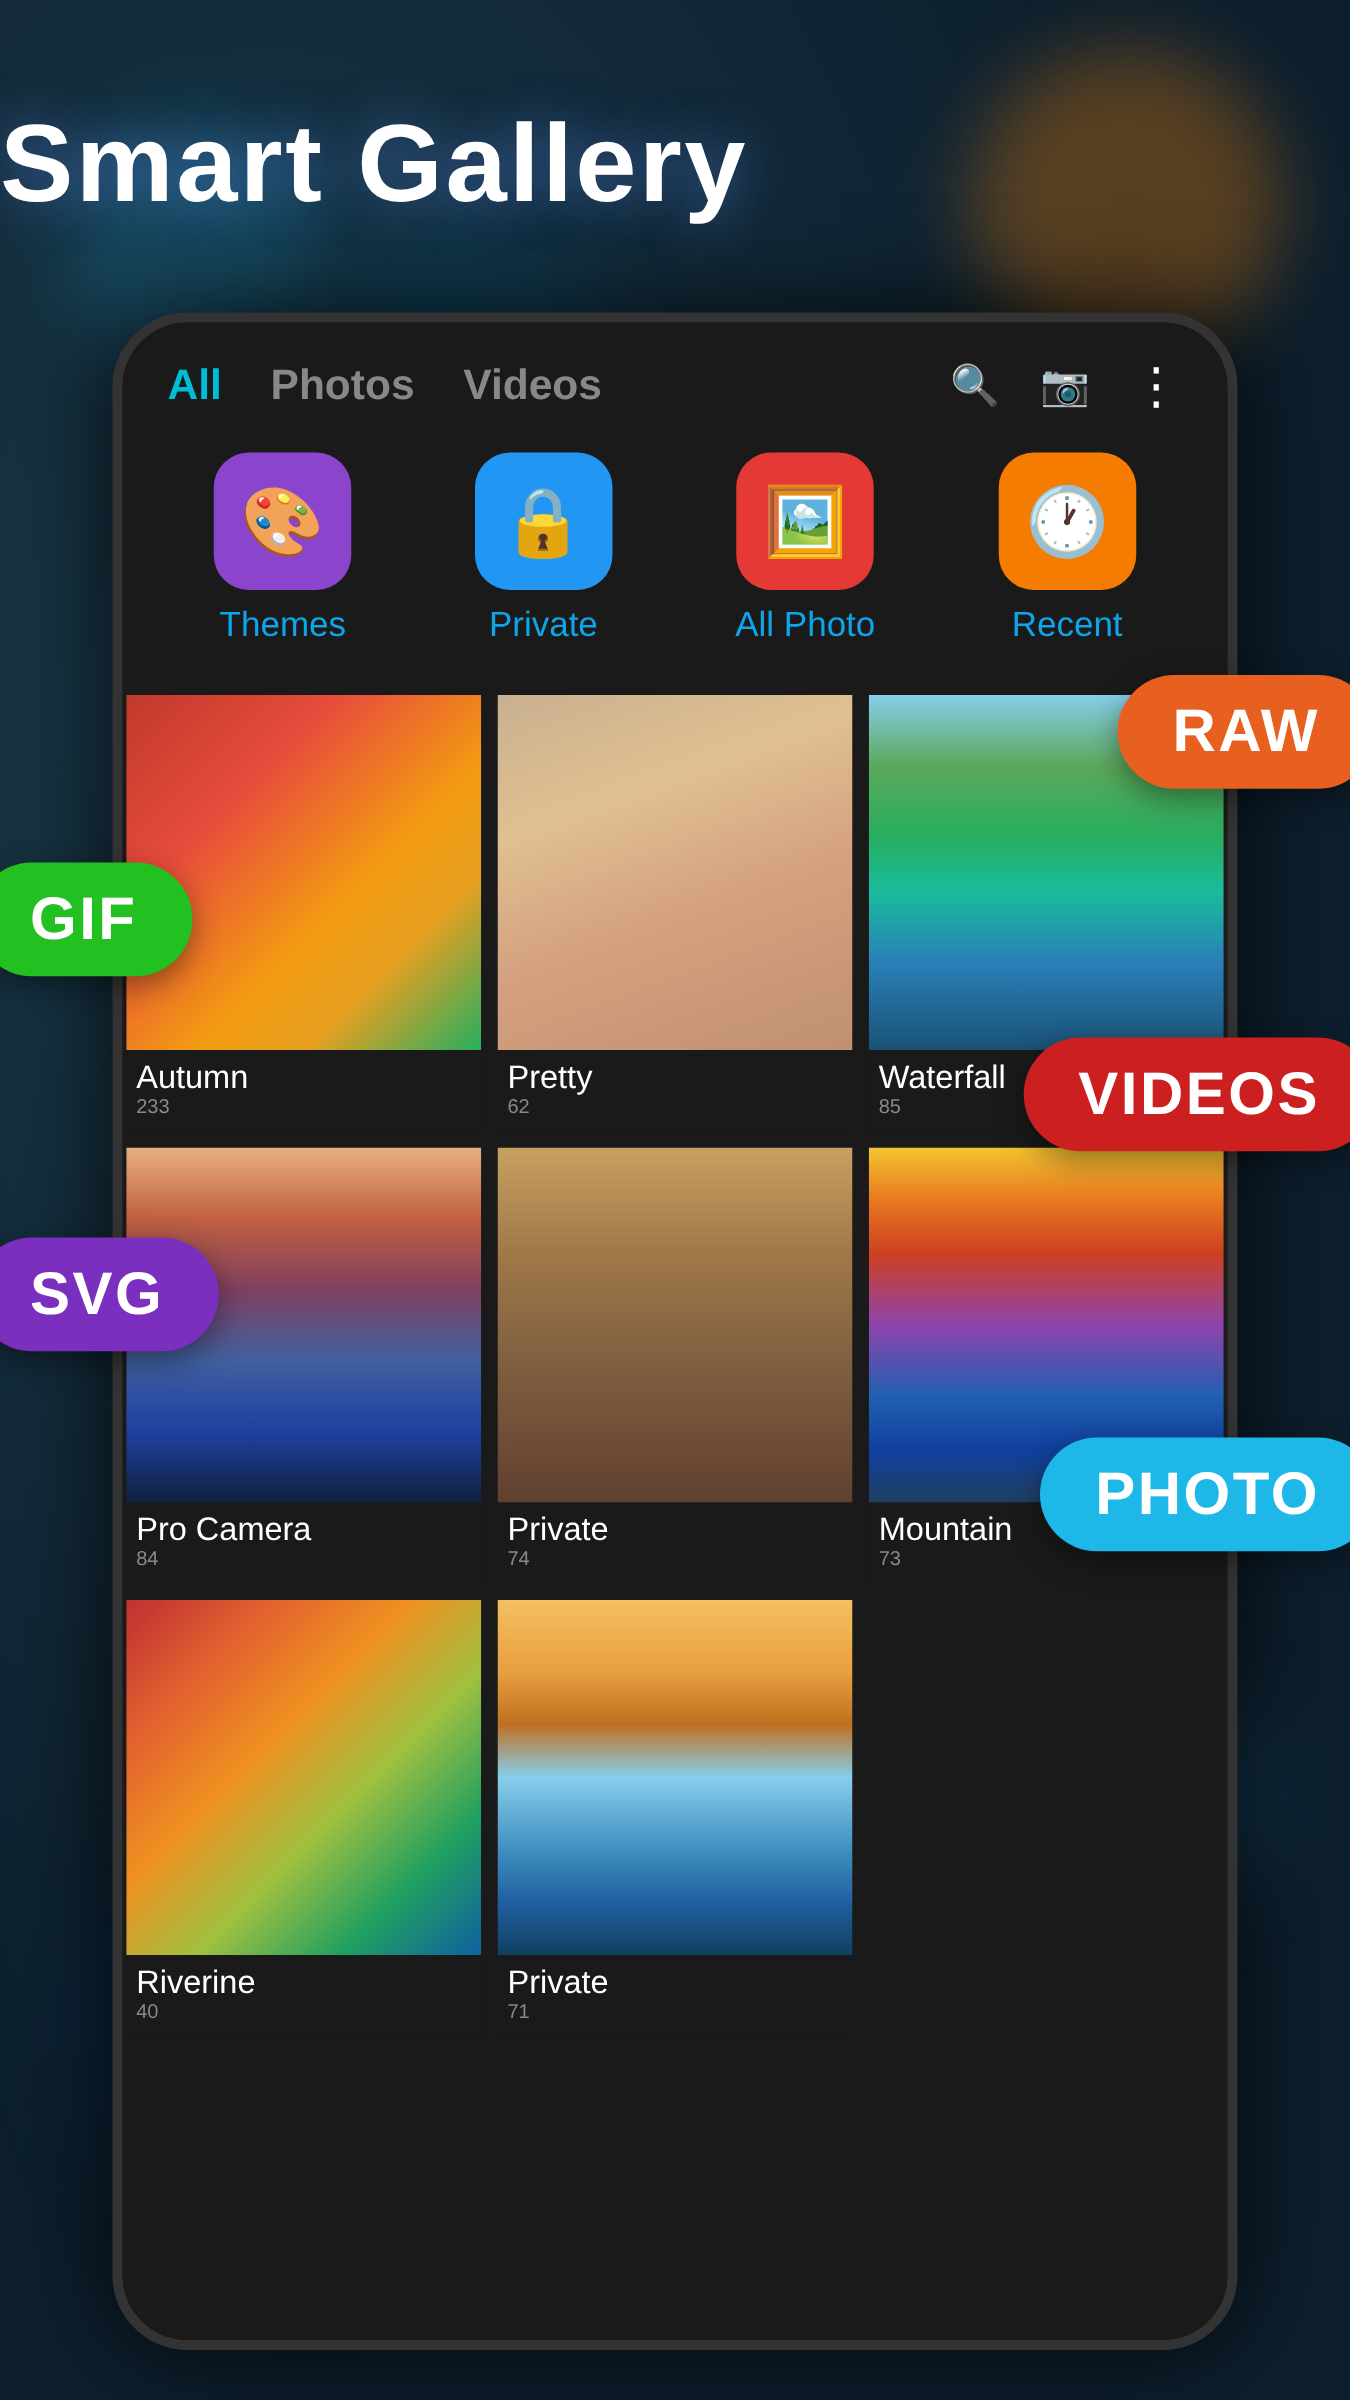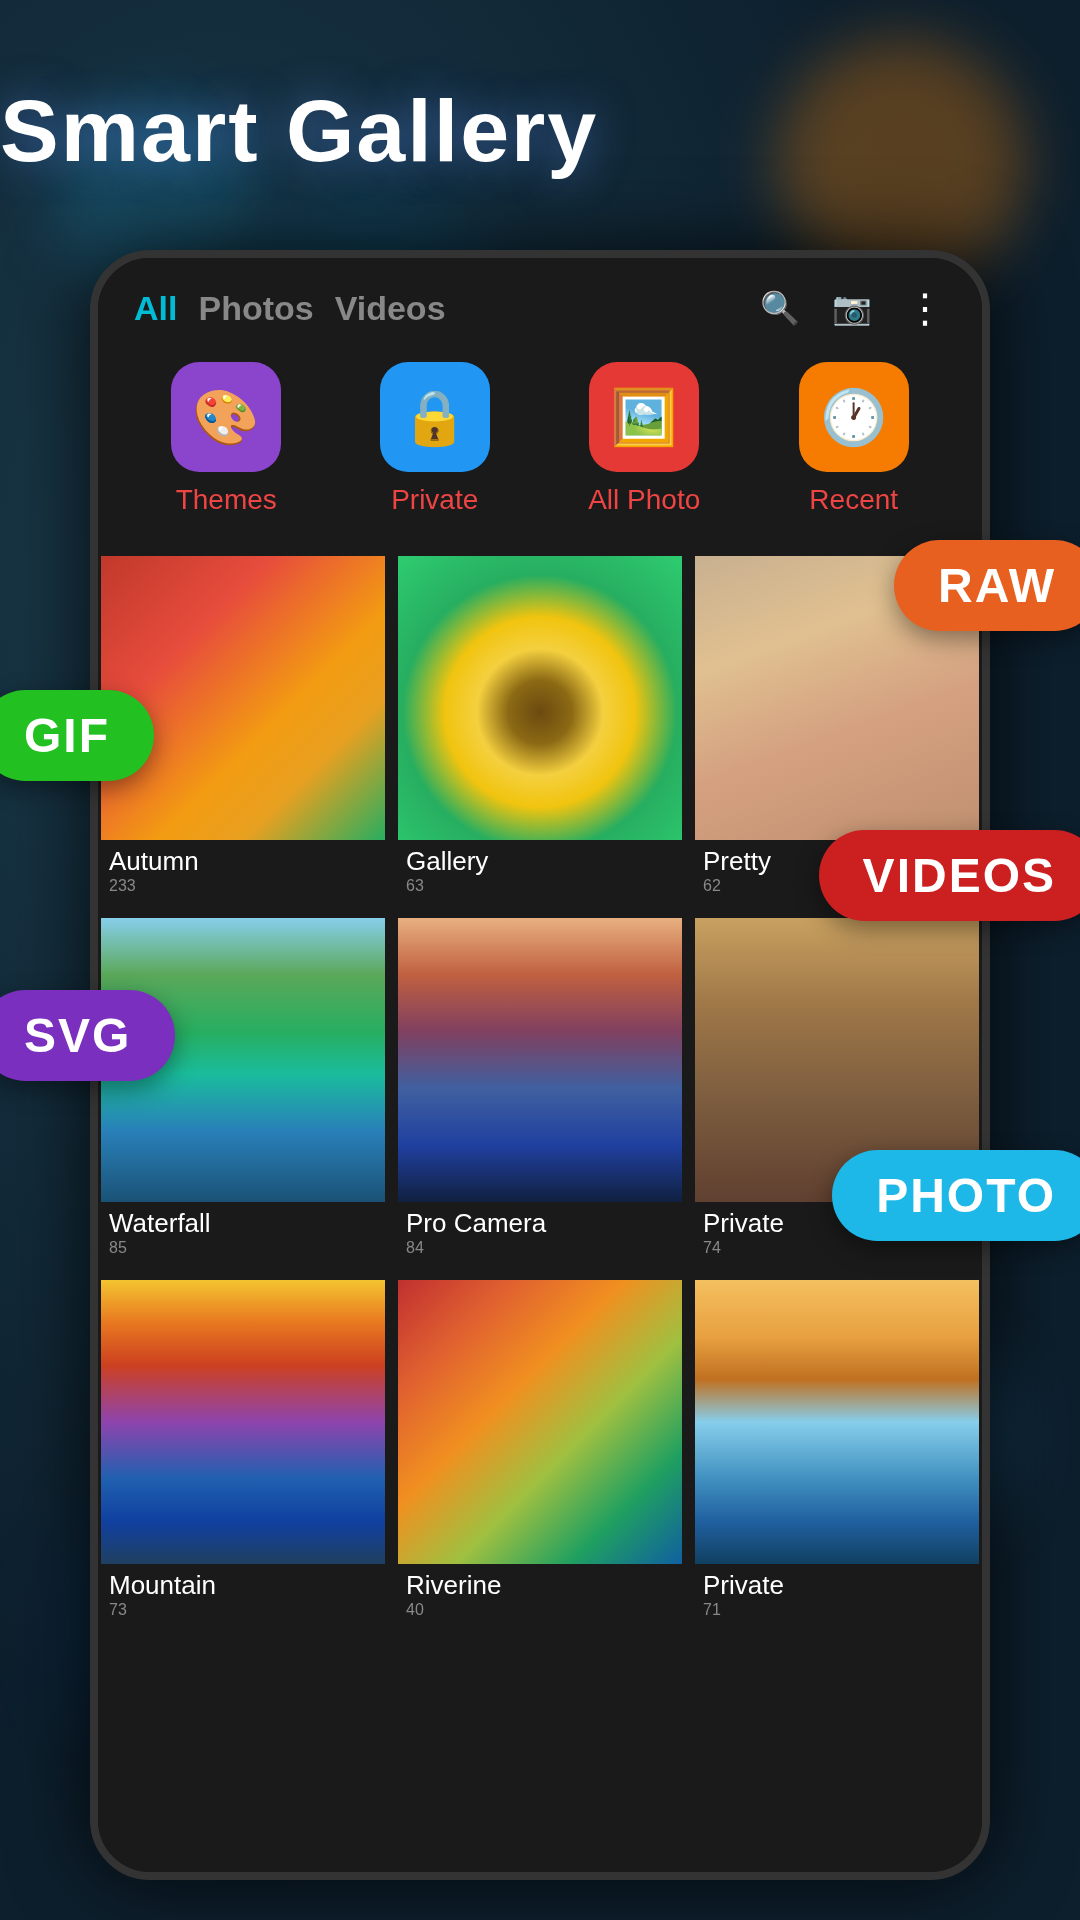--- a/index.html
+++ b/index.html
@@ -77,21 +77,21 @@
     
     .nav-bar {
       display: flex;
       align-items: center;
       padding: 28px 36px 16px;
       background: #1a1a1a;
     }
 
     .nav-tabs {
       display: flex;
-      gap: 21px;
+      gap: 39px;
       flex: 1;
     }
 
     .nav-tab {
       font-size: 34px;
       font-weight: 600;
       color: #888;
     }
     .nav-tab.active {
       color: #00bcd4;
@@ -133,21 +133,21 @@
       height: 110px;
       border-radius: 28px;
       display: flex;
       align-items: center;
       justify-content: center;
       font-size: 52px;
     }
 
     .qa-label {
       font-size: 28px;
-      color: #ef4444;
+      color: #0ea5e9;
       font-weight: 500;
     }
 
     
     .photo-grid {
       display: grid;
       grid-template-columns: repeat(3, 1fr);
       gap: 13px;
       padding: 16px 3px;
     }
@@ -298,29 +298,20 @@
       <div class="grid-cell">
         <div class="grid-item img-autumn">
           <div style="width:100%;height:100%;background:linear-gradient(135deg,#c0392b 0%,#e74c3c 30%,#f39c12 60%,#e8a020 75%,#27ae60 100%);"></div>
         </div>
         <div class="grid-caption">
           <div class="grid-caption-name">Autumn</div>
           <div class="grid-caption-count">233</div>
         </div>
       </div>
 
-      <div class="grid-cell">
-        <div class="grid-item img-sunflower">
-          <div style="width:100%;height:100%;background:radial-gradient(circle at 50% 55%,#6b4a10 0%,#8B6914 15%,#F4D03F 30%,#F1C40F 45%,#27AE60 65%,#2ECC71 100%);"></div>
-        </div>
-        <div class="grid-caption">
-          <div class="grid-caption-name">Gallery</div>
-          <div class="grid-caption-count">63</div>
-        </div>
-      </div>
 
       <div class="grid-cell">
         <div class="grid-item img-pretty">
           <div style="width:100%;height:100%;background:linear-gradient(160deg,#c8b090 0%,#e0c090 30%,#d4a080 60%,#c09070 100%);"></div>
         </div>
         <div class="grid-caption">
           <div class="grid-caption-name">Pretty</div>
           <div class="grid-caption-count">62</div>
         </div>
       </div>

